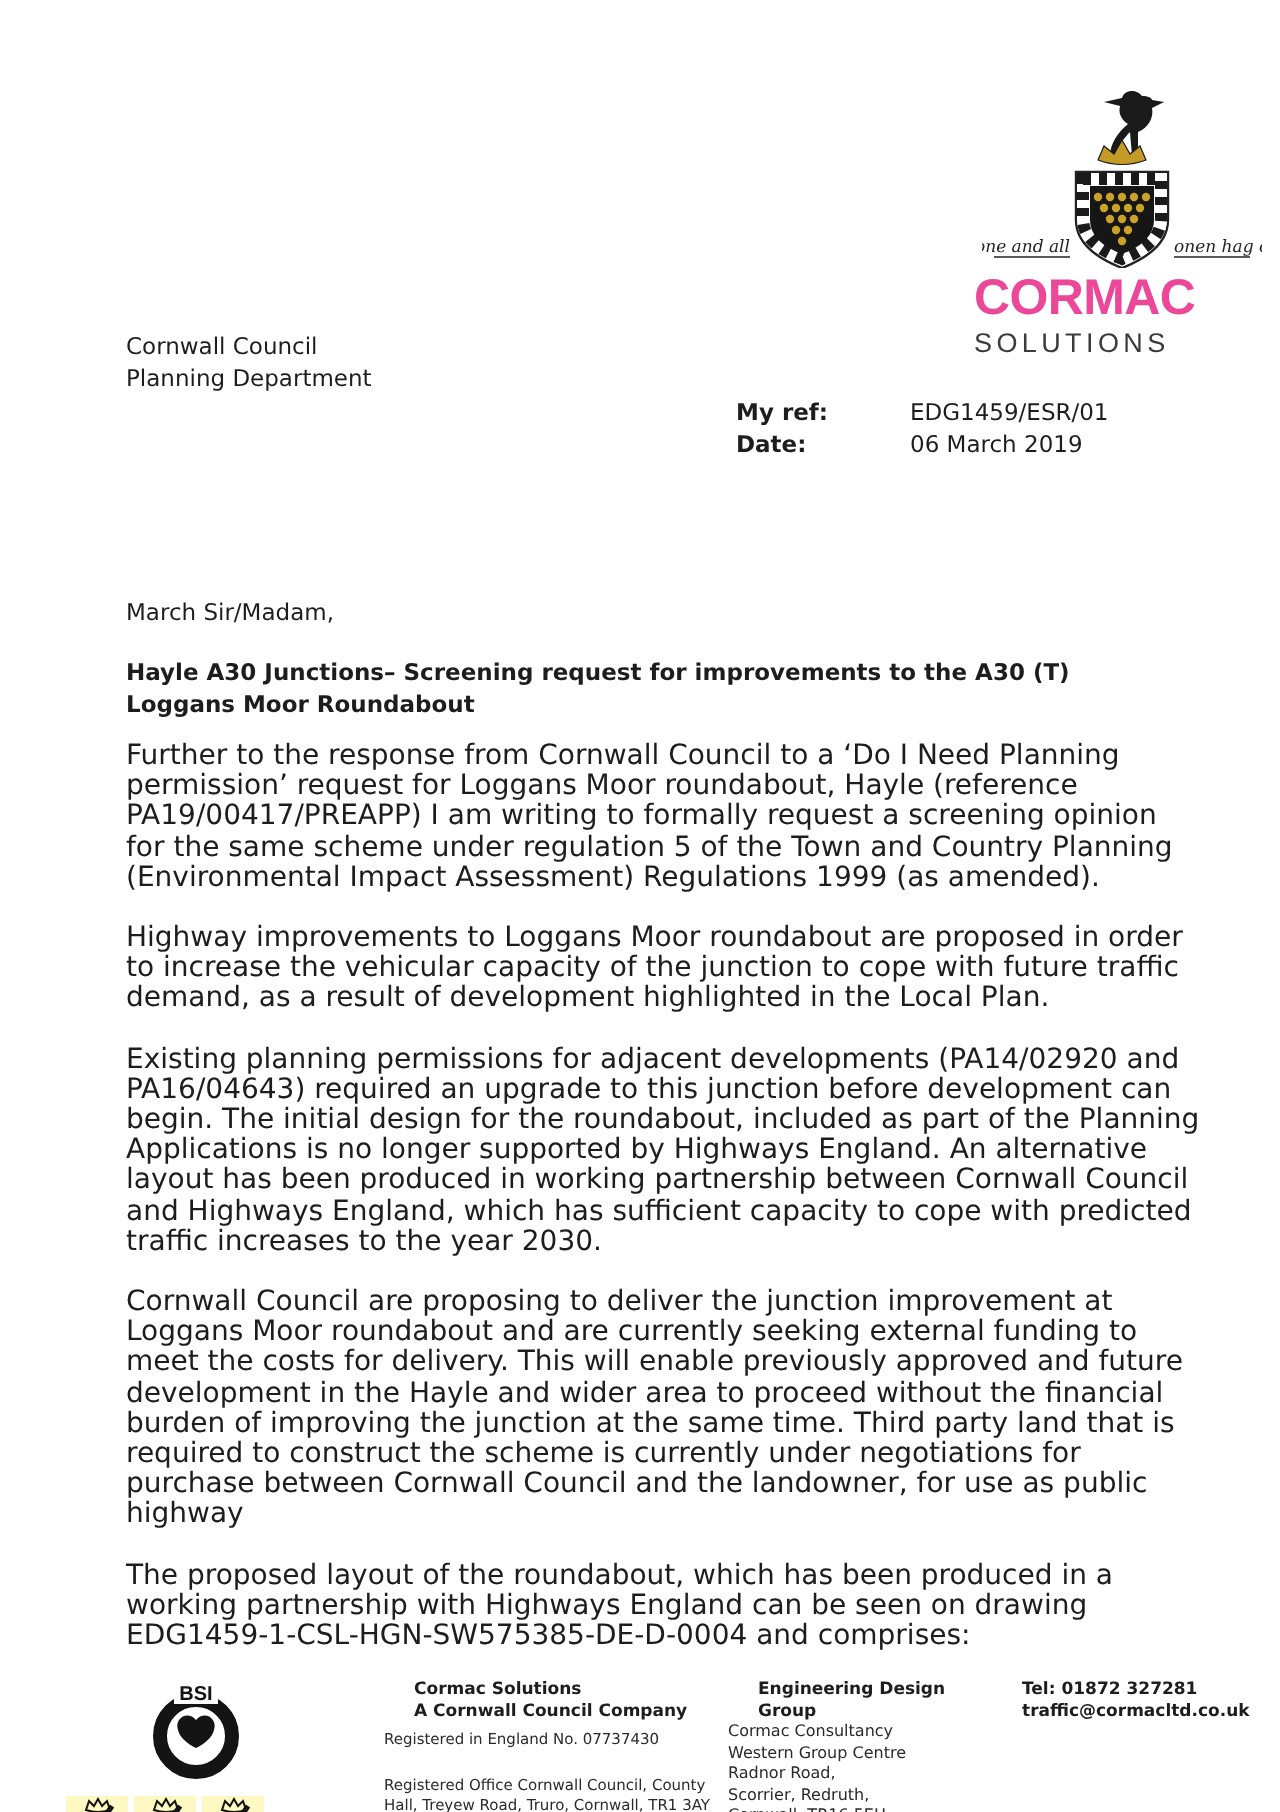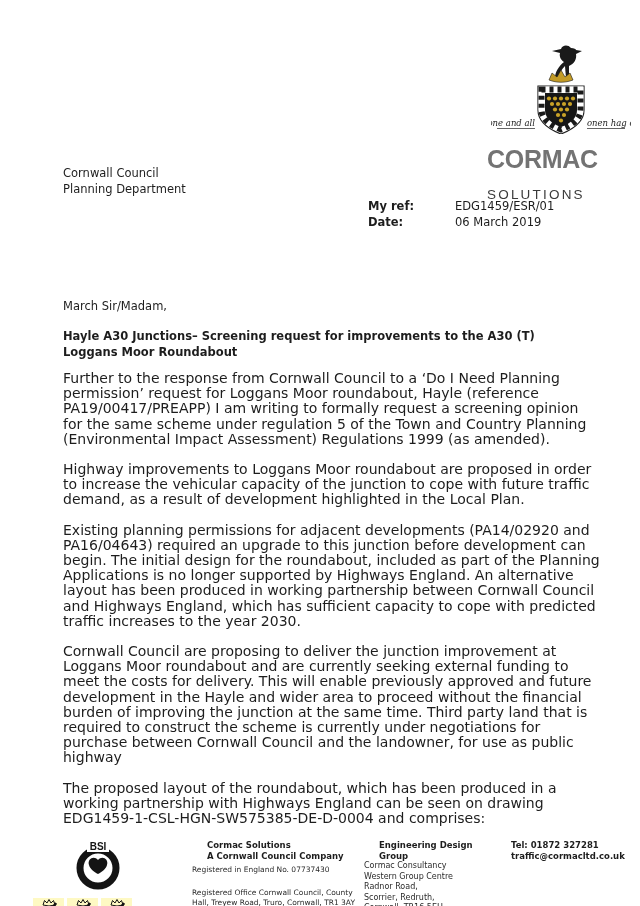--- a/index.html
+++ b/index.html
@@ -4,23 +4,23 @@
 <style>
   html,body{margin:0;padding:0;}
   body{width:640px;height:906px;background:#ffffff;position:relative;overflow:hidden;
        font-family:"DejaVu Sans",sans-serif;color:#1d1d1d;}
   .abs{position:absolute;}
 
   
   .logo{left:487px;top:42px;width:148px;text-align:left;}
   .logo svg{display:block;margin:0 auto;}
   .brand{font-family:"Liberation Sans",sans-serif;font-weight:700;font-size:25px;
-         letter-spacing:-0.3px;color:#737373;line-height:1.05;margin-top:12px;}
+         letter-spacing:-0.3px;color:#ec4899;line-height:1.05;margin-top:2px;}
   .brand-sub{font-family:"Liberation Sans",sans-serif;font-weight:500;font-size:13.5px;
-         letter-spacing:2.2px;color:#3b3b3b;line-height:1.1;margin-top:16px;}
+         letter-spacing:2.2px;color:#3b3b3b;line-height:1.1;margin-top:3px;}
 
   
   .sender{left:63px;top:166px;font-size:11.5px;line-height:15.5px;}
   .refs{left:368px;top:198px;font-size:11.5px;line-height:16px;}
   .refs .row{display:flex;}
   .refs .lbl{font-weight:700;width:87px;}
   .refs .val{white-space:nowrap;}
 
   
   .salutation{left:63px;top:299px;font-size:11.5px;}

